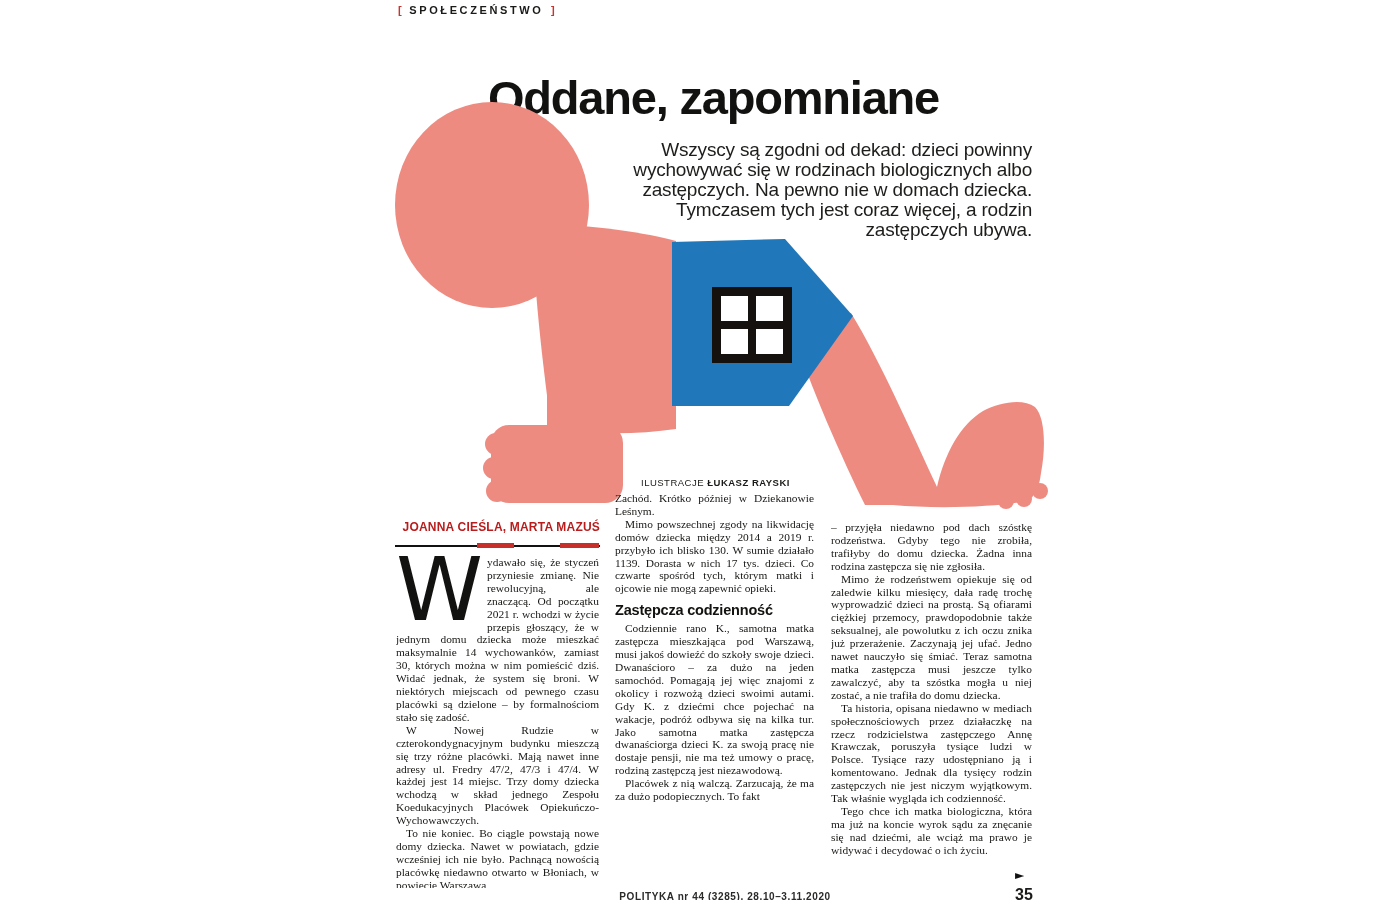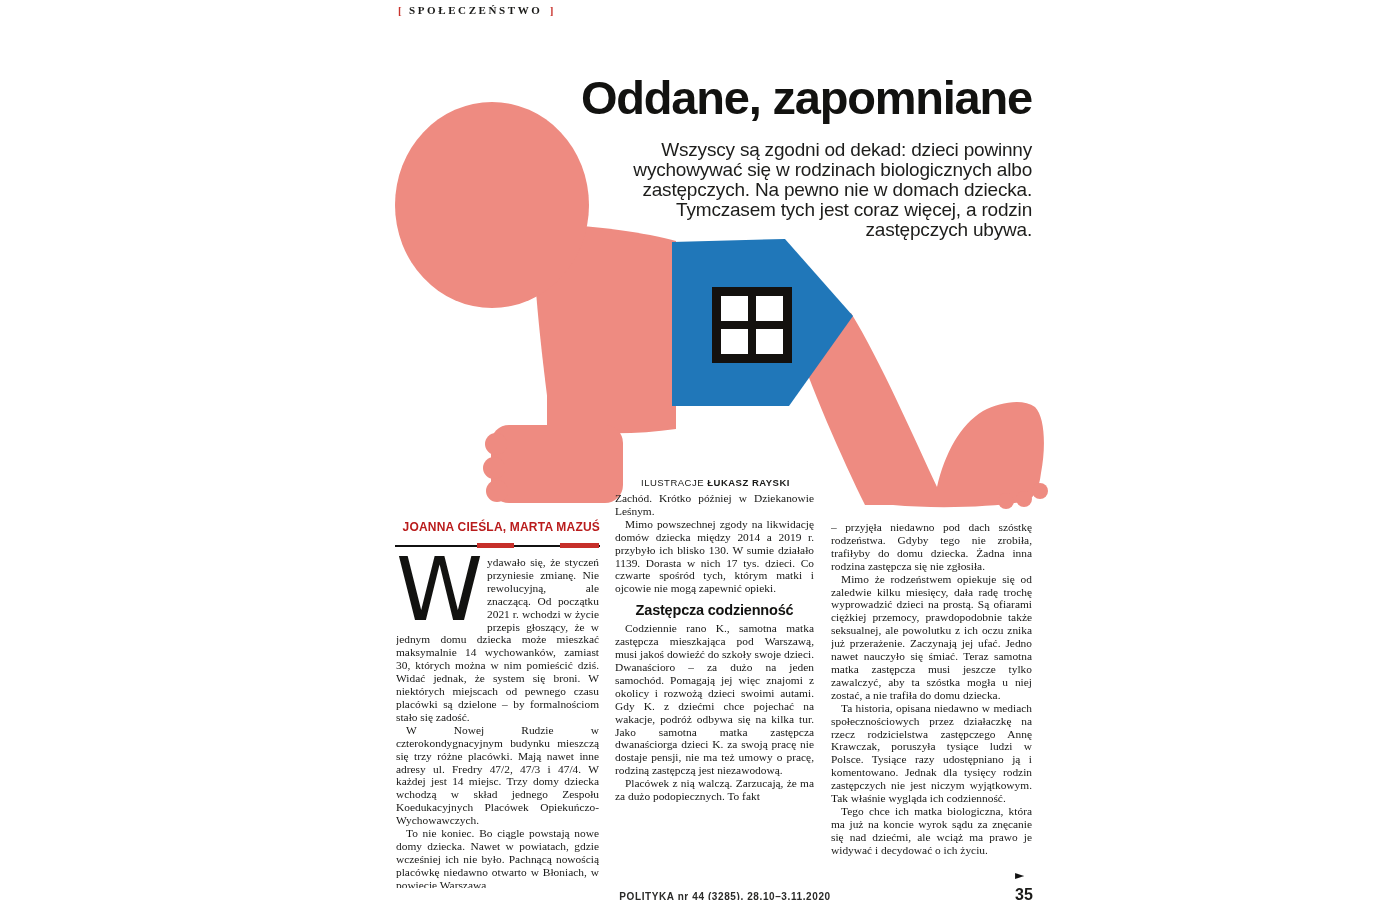--- a/index.html
+++ b/index.html
@@ -5,28 +5,28 @@
   html,body{margin:0;padding:0;}
   body{
     width:1400px;height:900px;background:#ffffff;overflow:hidden;position:relative;
     font-family:"Liberation Serif", serif;color:#1a1a18;
   }
   .page{position:absolute;left:395px;top:0;width:640px;height:900px;}
 
   
   .kicker{
     position:absolute;left:1px;top:4px;
-    font-family:Liberation Serif, serif;font-weight:700;font-size:11px;
+    font-family:Liberation Sans, sans-serif;font-weight:700;font-size:11px;
     letter-spacing:2.6px;color:#1a1a18;white-space:nowrap;
   }
   .kicker .bracket{color:#c9342e;margin:0 2px;letter-spacing:0;}
 
   
   .headline{
-    position:absolute;left:0;top:40px;width:637px;text-align:right;
+    position:absolute;left:0;top:40px;width:637px;text-align:center;
     font-family:"Liberation Sans", sans-serif;font-weight:700;font-size:47px;
     letter-spacing:-1.2px;color:#121210;line-height:1.15;white-space:nowrap;
   }
 
   
   .lead{
     position:absolute;right:3px;top:121px;width:430px;text-align:right;
     font-family:"Liberation Sans", sans-serif;font-size:19px;line-height:20px;
     color:#1d1d1b;letter-spacing:-0.2px;
   }
@@ -67,21 +67,21 @@
   .dropcap{
     float:left;
     font-family:"DejaVu Sans", sans-serif;font-weight:400;
     font-size:88px;line-height:64px;height:64px;width:86px;
     margin:2px 5px 0 0;color:#121210;text-align:left;
   }
 
   .subhead{
     font-family:"Liberation Sans", sans-serif;font-weight:700;font-size:14.5px;
     letter-spacing:-0.2px;color:#121210;margin:7px 0 3px 0 !important;
-    text-align:center;line-height:17px;
+    text-align:left;line-height:17px;
   }
 
   .cont-marker{
     position:absolute;left:620px;top:869px;font-size:12px;color:#111;
     font-family:"DejaVu Sans", sans-serif;line-height:12px;
   }
 
   
   .footer-issue{
     position:absolute;left:205px;top:891px;width:250px;text-align:center;

